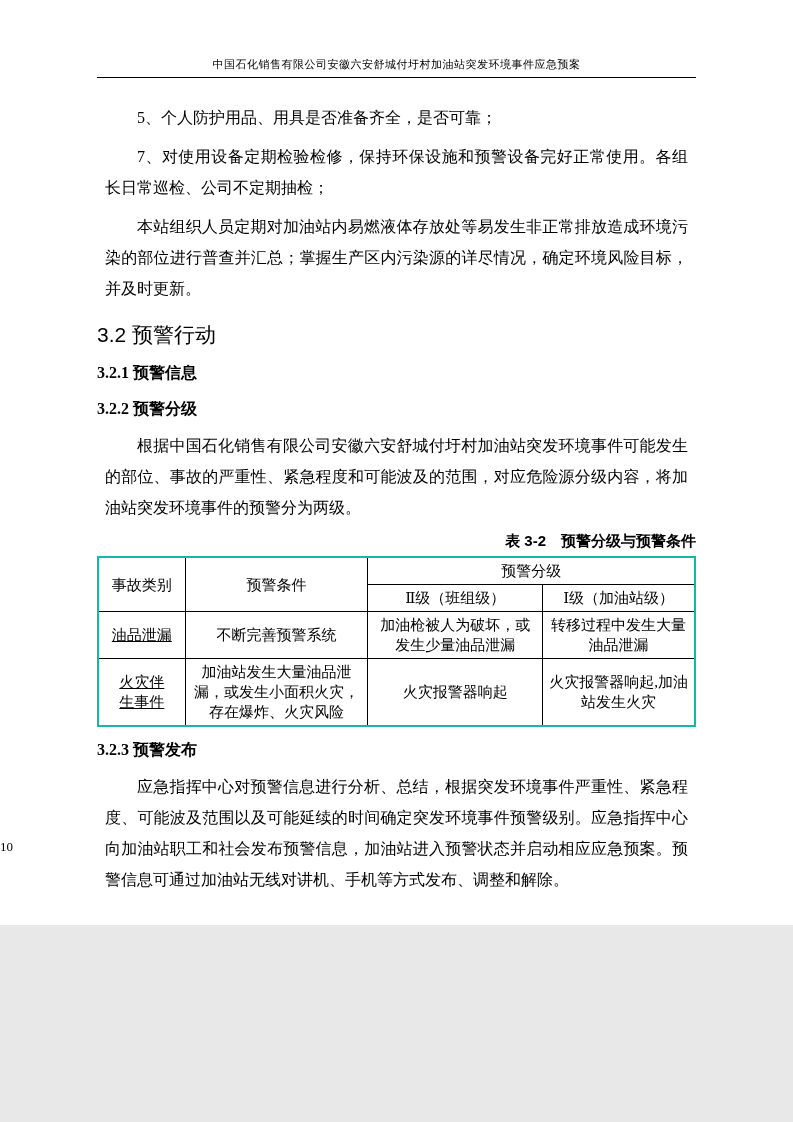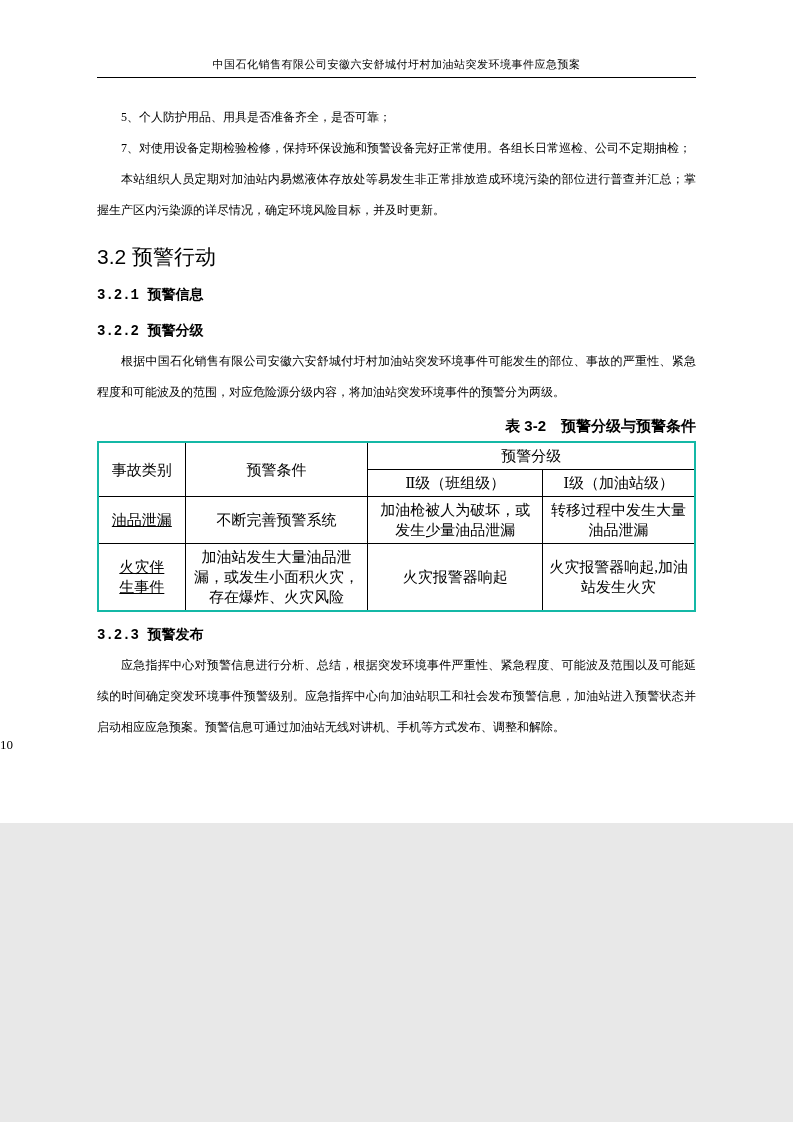--- a/index.html
+++ b/index.html
@@ -1,53 +1,53 @@
 <!DOCTYPE html>
 <html><head>
 <meta charset="utf-8">
 <style>
   html,body { margin:0; padding:0; background:#e8e8e8; }
   .page {
     position: relative;
     width: 793px;
-    height: 823px;
+    height: 925px;
     margin: 0 auto;
     background: #ffffff;
     box-sizing: border-box;
     padding: 56px 97px 0 97px;
     font-family: "Liberation Serif", "DejaVu Serif", serif;
     color: #000;
     overflow: hidden;
   }
   .doc-header {
     font-size: 11px;
     line-height: 16px;
     text-align: center;
     letter-spacing: 0.5px;
     padding-bottom: 5px;
     border-bottom: 1px solid #000;
   }
   .body-p {
-    font-size: 12px;
+    font-size: 16px;
     line-height: 31px;
     text-align: justify;
     text-indent: 2em;
-    margin: 0;
+    margin: 8px;
   }
   .p-first { margin-top: 24px; }
   h2.sec {
     font-family: "Liberation Sans", "DejaVu Sans", sans-serif;
     font-size: 21px;
     font-weight: normal;
     line-height: 30px;
     margin: 16px 0 6px 0;
   }
   h3.sub {
-    font-family: Liberation Mono, monospace;
-    font-size: 14px;
+    font-family: Liberation Serif, serif;
+    font-size: 16px;
     font-weight: bold;
     line-height: 26px;
     margin: 10px 0 2px 0;
   }
   .tbl-caption {
     font-family: "Liberation Sans", "DejaVu Sans", sans-serif;
     font-size: 15px;
     font-weight: bold;
     text-align: right;
     line-height: 20px;

